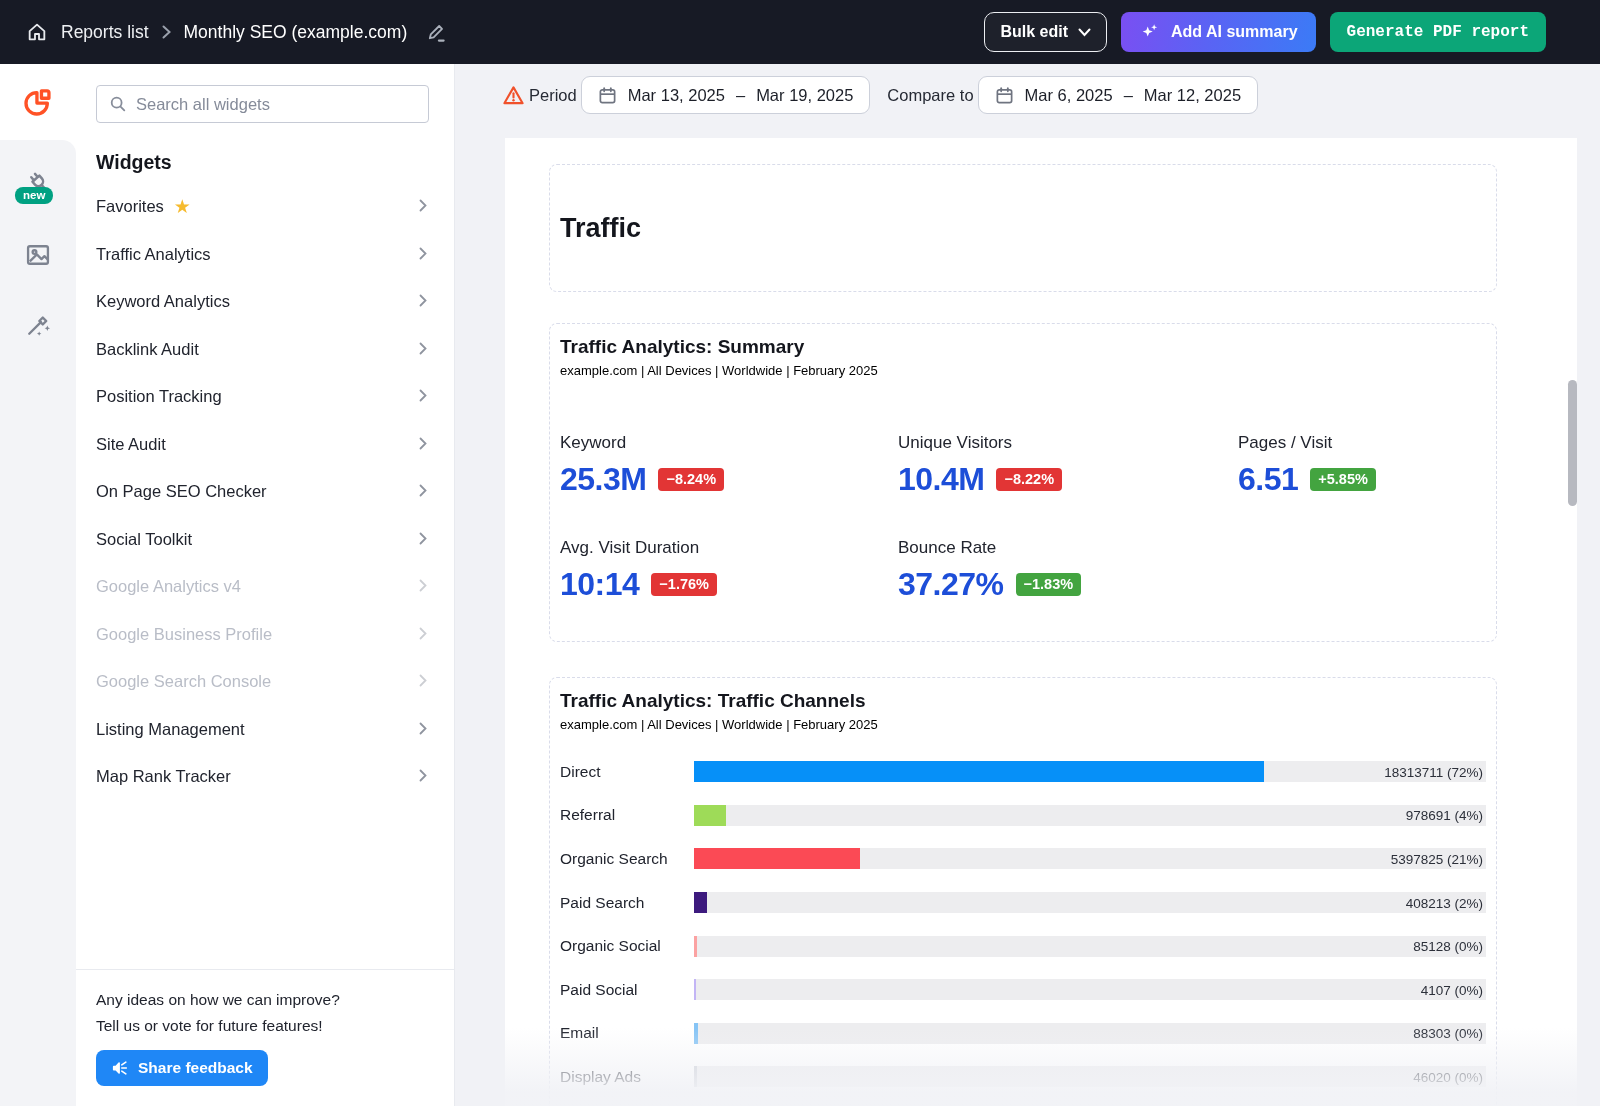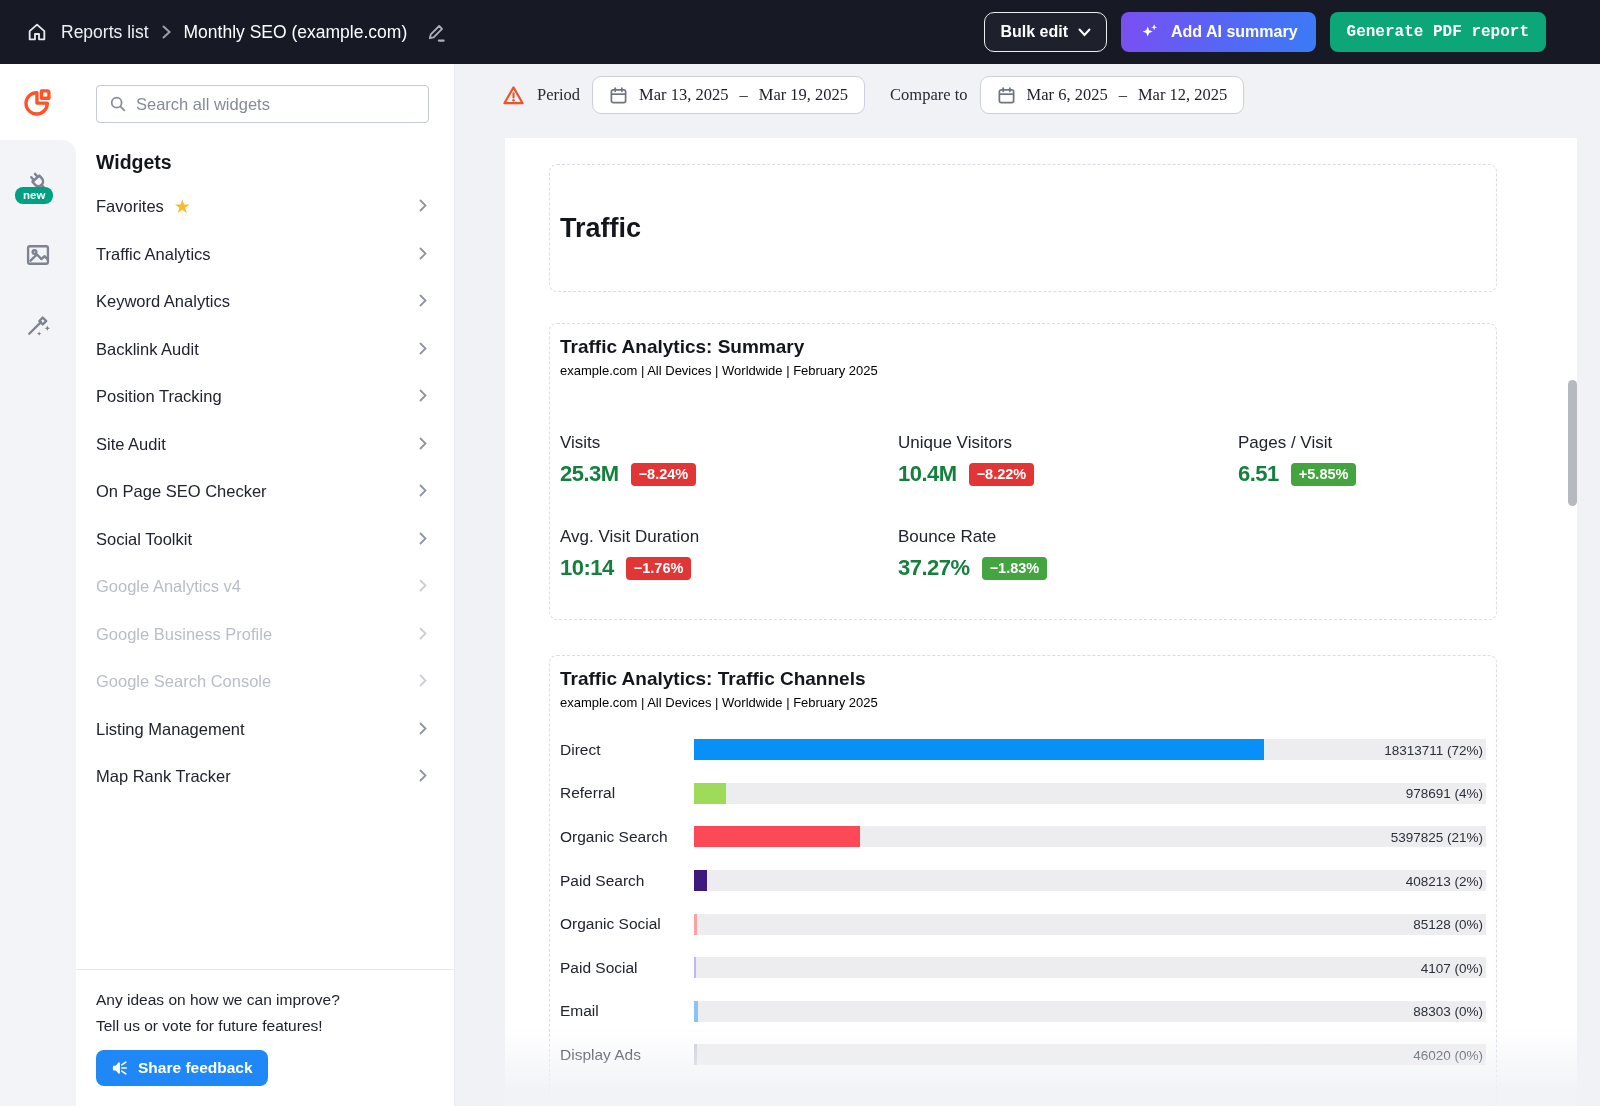--- a/index.html
+++ b/index.html
@@ -51,40 +51,40 @@
   .w-item.disabled .chev { opacity:.45; }
   .star { color:#f6bb2f; font-size:19px; line-height:1; }
   .panel-footer { margin-top:auto; border-top:1px solid #e8eaef; padding:17px 20px 20px; }
   .footer-text { font-size:15.5px; color:#21242e; line-height:26px; }
   .btn-feedback { margin-top:11px; height:36px; background:#1f87f6; color:#fff; border:none;
                   border-radius:8px; font-size:15.5px; font-weight:700; display:inline-flex;
                   align-items:center; gap:9px; padding:0 15px; cursor:pointer; font-family:inherit; }
 
   
   .main { flex:1; position:relative; display:flex; flex-direction:column; overflow:hidden; background:#f1f2f6; }
-  .period-row { height:62px; flex:none; display:flex; align-items:center; padding-left:47px; gap:12px;font-family:Liberation Serif, serif; }
+  .period-row { height:62px; flex:none; display:flex; align-items:center; padding-left:47px; gap:4px; }
   .period-label, .compare-label { font-size:16.5px; color:#262a34; }
   .compare-label { margin-left:13px; }
   .date-pill { height:38px; background:#fff; border:1px solid #ccd0da; border-radius:9px;
                display:flex; align-items:center; gap:11px; padding:0 16px; font-size:16.5px;
                color:#1c1f28; cursor:pointer; }
   .canvas { flex:1; background:#fff; margin:12px 23px 0 50px; padding:26px 80px 0 44px; overflow:hidden; }
 
   .card { border:1px dashed #d9dcea; border-radius:8px; background:#fff; }
   .card-section { height:128px; display:flex; align-items:center; padding:0 10px; margin-bottom:31px; }
   .section-h1 { font-size:27px; font-weight:700; color:#14161d; }
   .card-widget { padding:12px 10px 0; }
   .card-summary { margin-bottom:35px; }
   .w-title { font-size:19px; font-weight:700; color:#14161d; }
   .w-sub { font-size:13px; color:#000000; margin-top:5px; }
 
   .metrics { display:grid; grid-template-columns:338px 340px 1fr; row-gap:40px; margin-top:55px; padding-bottom:38px; }
   .m-label { font-size:17px; color:#21242e; }
   .m-value-row { margin-top:8px; display:flex; align-items:center; gap:12px; }
-  .m-value { font-size:22px; font-weight:700; color:#15803d; letter-spacing:-0.5px; }
+  .m-value { font-size:32px; font-weight:700; color:#1d4ed8; letter-spacing:-0.5px; }
   .badge { font-size:14.5px; font-weight:700; color:#fff; border-radius:4px; padding:3px 8px 4px; }
   .badge.red { background:#e23535; }
   .badge.green { background:#43a440; }
 
   .bars { margin-top:18px; padding-bottom:30px; }
   .bar-row { display:flex; align-items:center; height:43.6px; }
   .bar-label { width:134px; flex:none; font-size:15.5px; color:#21242e; }
   .bar-track { flex:1; height:21px; background:#ededef; position:relative; }
   .bar-fill { height:100%; }
   .bar-value { position:absolute; right:3px; top:50%; transform:translateY(-50%);
@@ -318,21 +318,21 @@
     <div class="canvas">
       <div class="card card-section">
         <h1 class="section-h1">Traffic</h1>
       </div>
 
       <div class="card card-widget card-summary">
         <div class="w-title">Traffic Analytics: Summary</div>
         <div class="w-sub">example.com | All Devices | Worldwide | February 2025</div>
         <div class="metrics">
             <div>
-              <div class="m-label">Visits</div>
+              <div class="m-label">Keyword</div>
               <div class="m-value-row">
                 <span class="m-value">25.3M</span>
                 <span class="badge red">−8.24%</span>
               </div>
             </div>
             <div>
               <div class="m-label">Unique Visitors</div>
               <div class="m-value-row">
                 <span class="m-value">10.4M</span>
                 <span class="badge red">−8.22%</span>

